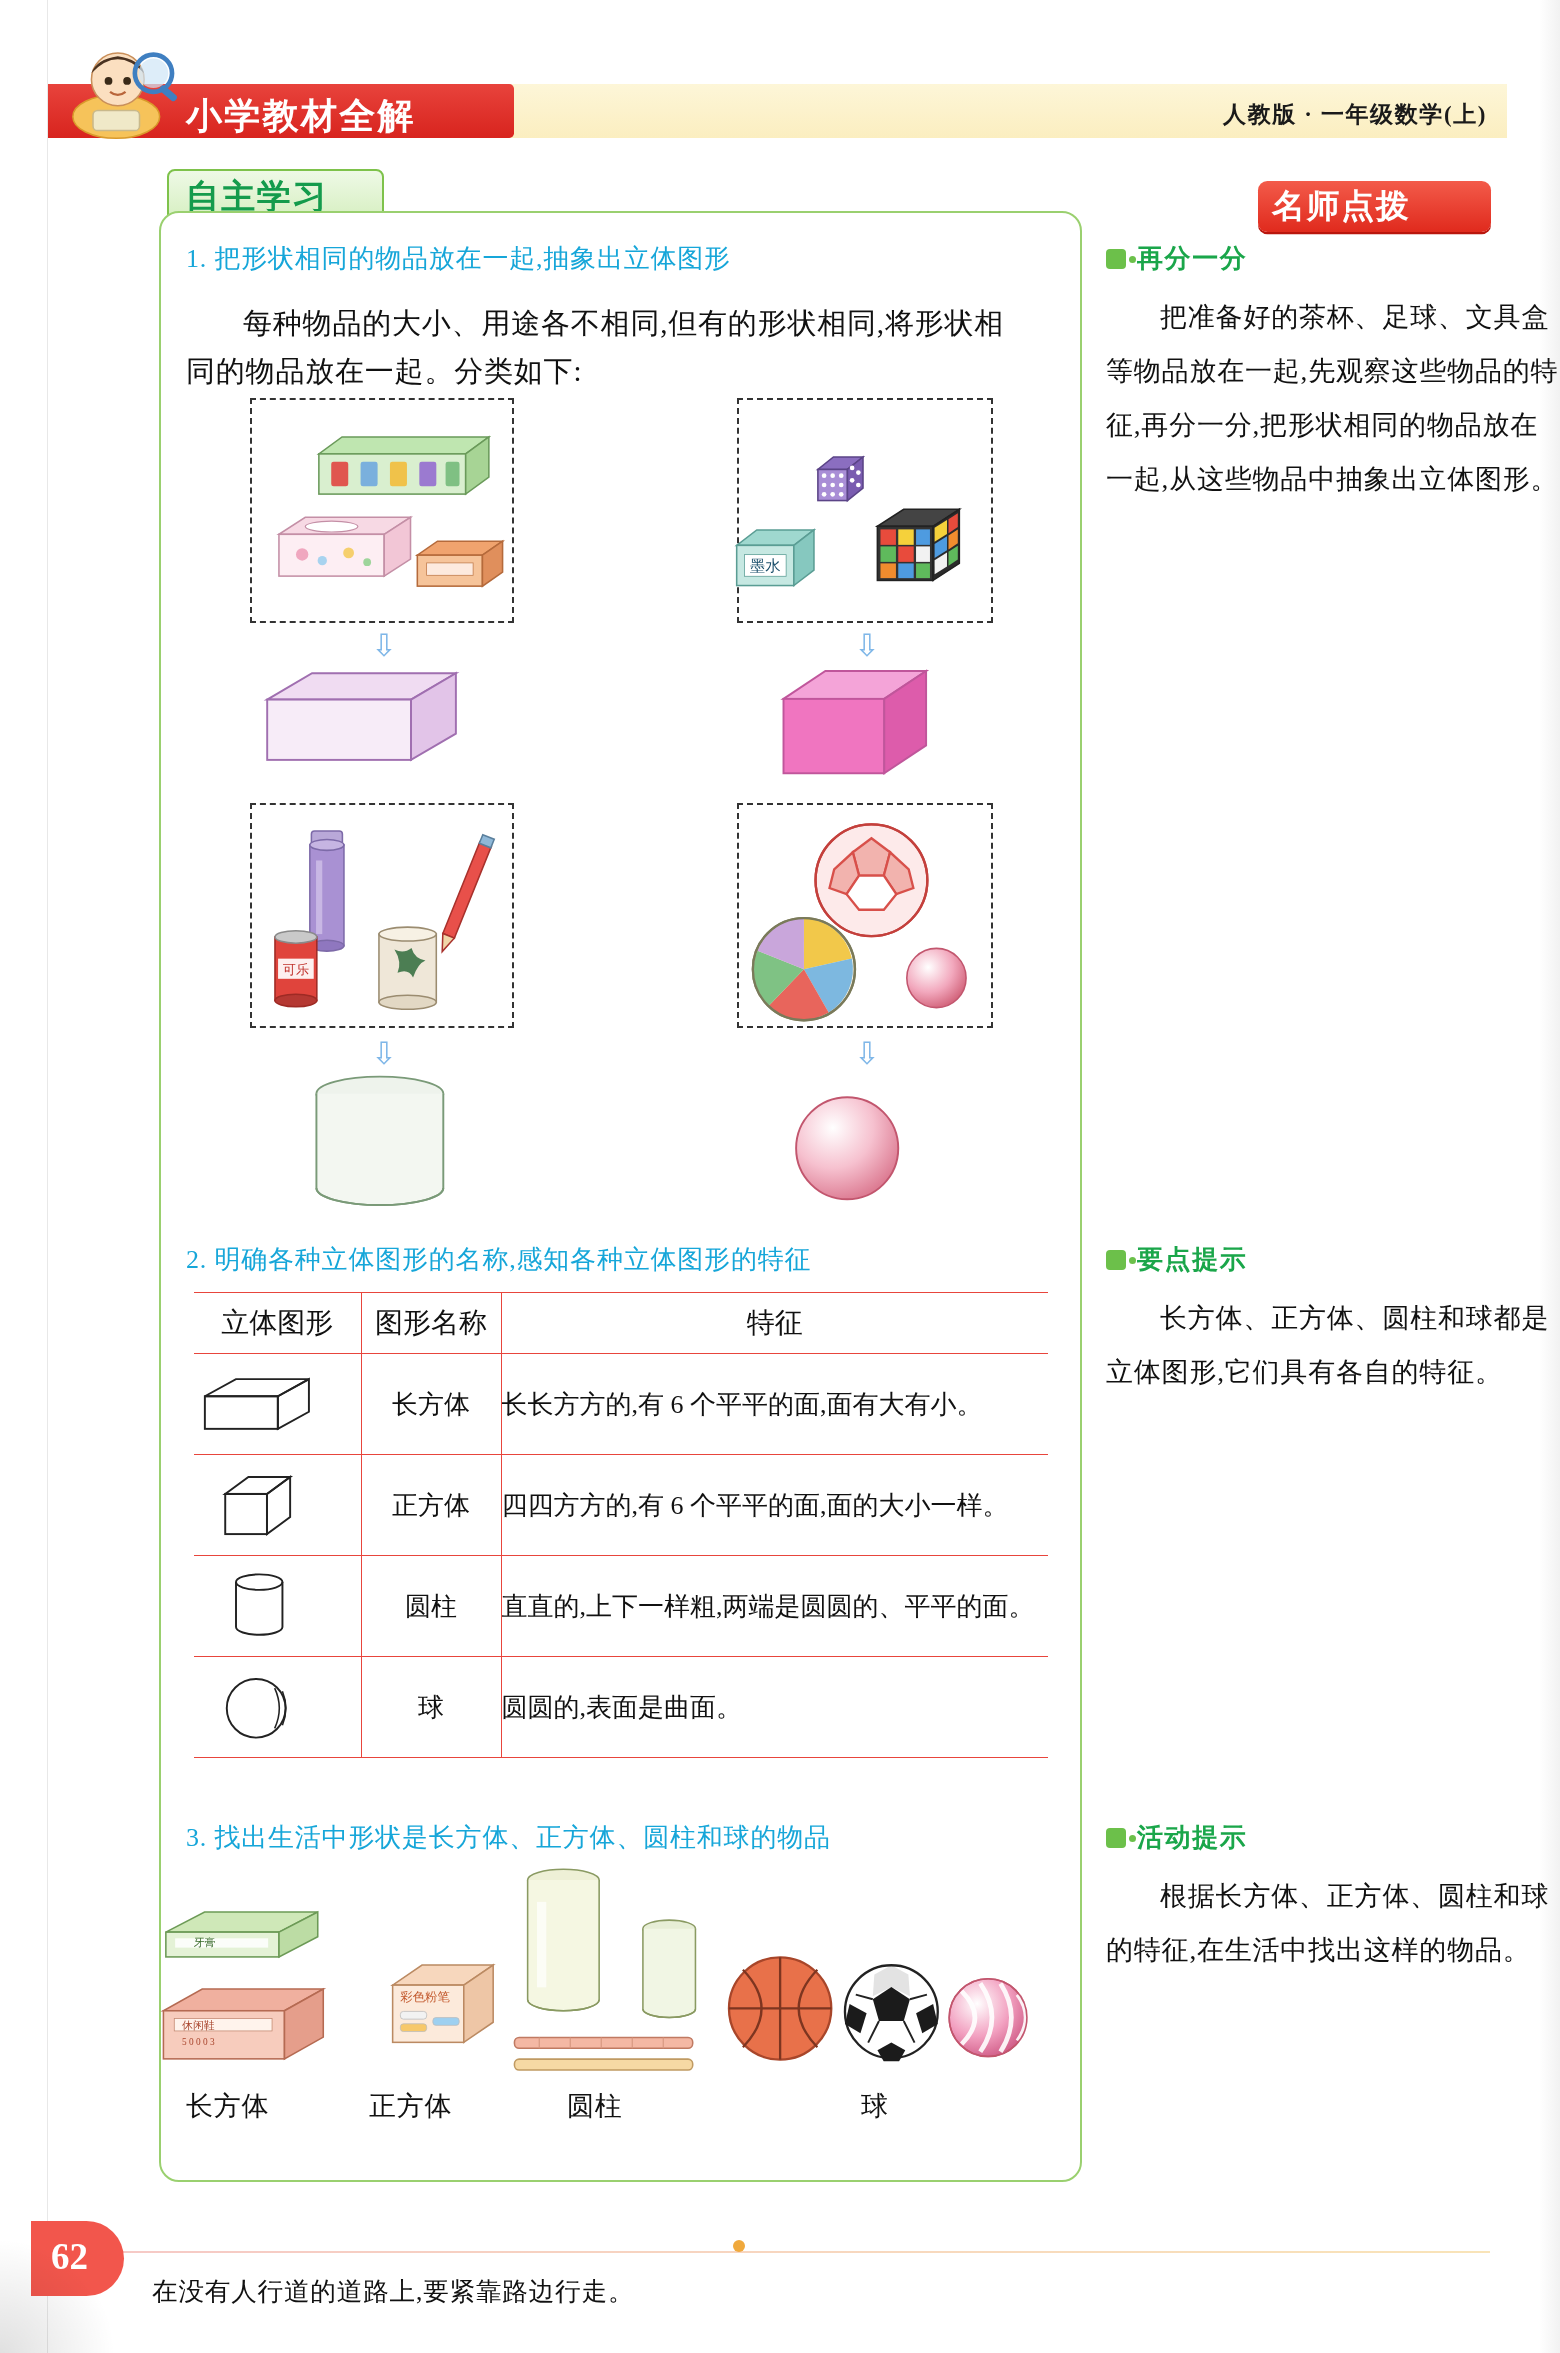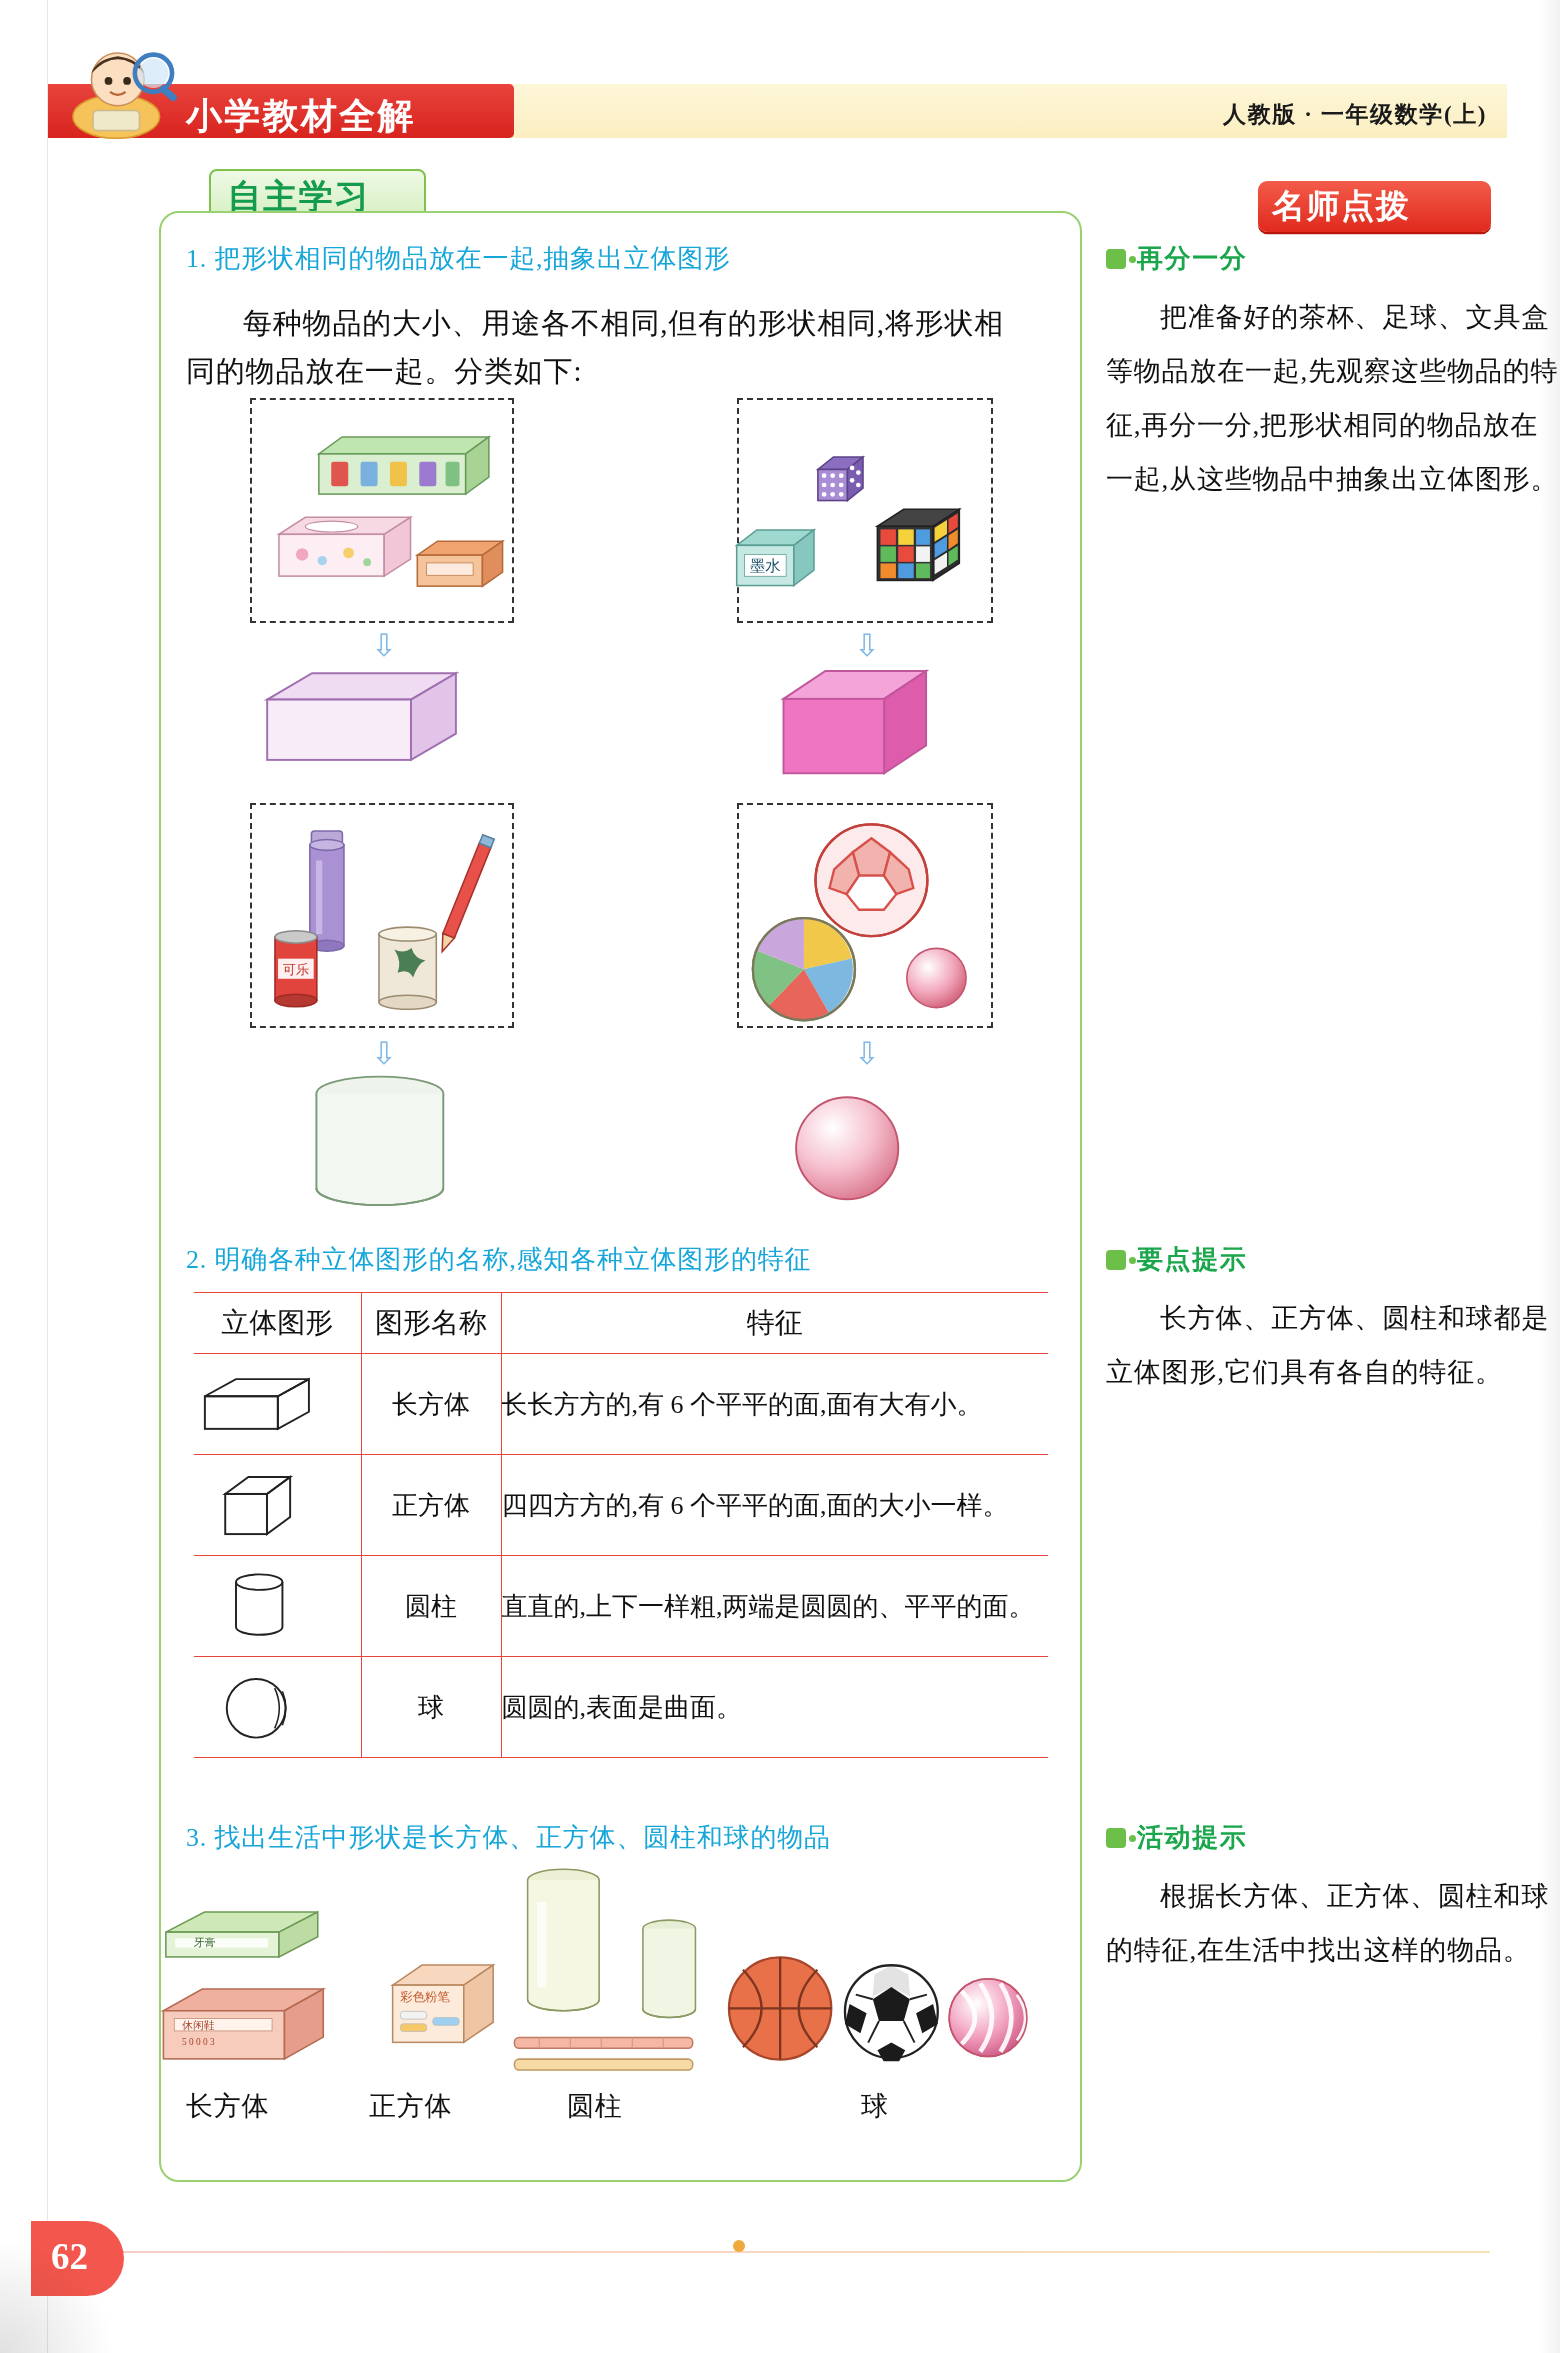--- a/index.html
+++ b/index.html
@@ -42,21 +42,21 @@
   }
   .header-right {
     position:absolute; right:74px; top:99px;
     font-size:23px; font-weight:bold; color:#1a1a1a;
     letter-spacing:1.6px;
     font-family:"Liberation Serif", serif;
   }
 
   
   .tab-zizhu {
-    position:absolute; left:167px; top:169px; width:189px; height:56px;margin-left:42px;
+    position:absolute; left:167px; top:169px; width:189px; height:56px;
   }
   .tab-zizhu .tab-bg {
     position:absolute; left:0; top:0; width:217px; height:48px;
     background:linear-gradient(to bottom,#eef9e6,#d8f0c4);
     border:2.3px solid #7ec24b;
     border-radius:7.8px 7.8px 0 0;
   }
   .tab-zizhu .tab-text {
     position:absolute; left:18.6px; top:4.7px;
     font-size:34px; color:#149b4c; font-weight:bold;
@@ -646,16 +646,17 @@
       <span class="dotbox"></span>
       <span>活动提示</span>
     </div>
     <div class="side-body">根据长方体、正方体、圆柱和球的特征,在生活中找出这样的物品。</div>
   </div>
 
   <div class="footer-rule"></div>
   <div class="footer-dot"></div>
   <div class="pagenum-badge"></div>
   <div class="pagenum">62</div>
+  <div class="footer-text">在没有人行道的道路上,要紧靠路边行走。</div>
   <div class="corner-shadow"></div>
 
 </div>
 
 
 </body></html>

